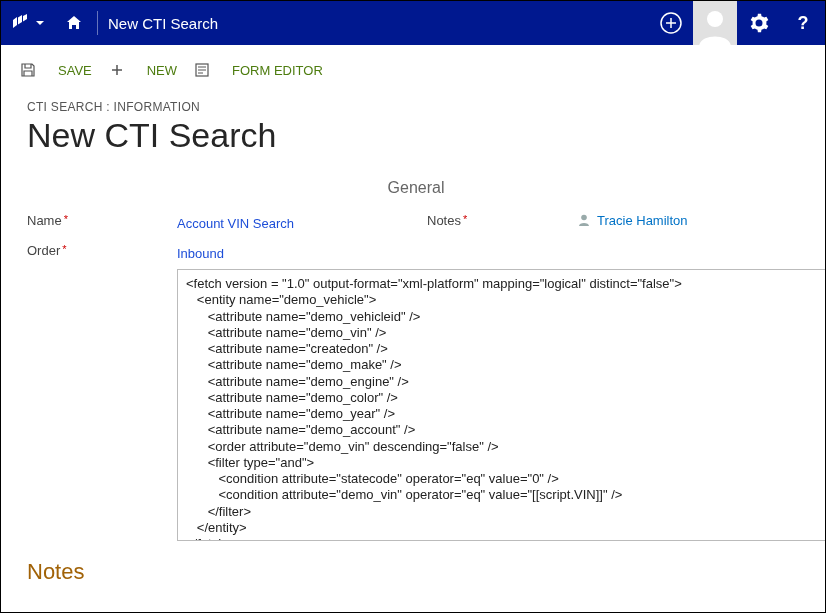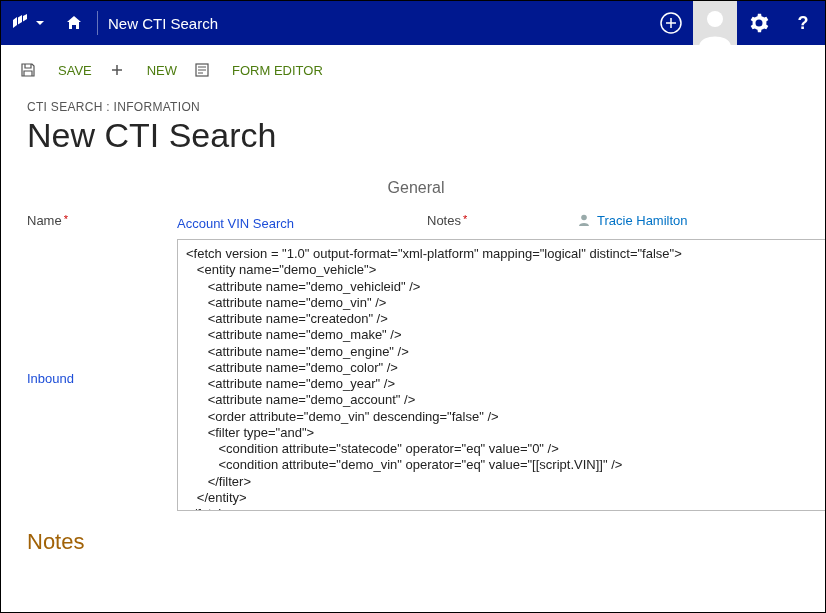--- a/index.html
+++ b/index.html
@@ -146,20 +146,21 @@
     <div class="value">Account VIN Search</div>
     <div class="label"><span>Notes</span><span class="req">*</span></div>
     <div class="owner-cell">
       <svg width="14" height="14" viewBox="0 0 14 14">
           <circle cx="7" cy="4.5" r="2.8" fill="#9aa"></circle>
           <path d="M2 13 C2 9 12 9 12 13 Z" fill="#9aa"></path>
         </svg>
       <span class="owner-link">Tracie Hamilton</span>
     </div>
 
+    <div class="label"><span>Order</span><span class="req">*</span></div>
     <div class="value">Inbound</div>
 
     <div class="fetchxml-box">&lt;fetch version = "1.0" output-format="xml-platform" mapping="logical" distinct="false"&gt;
    &lt;entity name="demo_vehicle"&gt;
       &lt;attribute name="demo_vehicleid" /&gt;
       &lt;attribute name="demo_vin" /&gt;
       &lt;attribute name="createdon" /&gt;
       &lt;attribute name="demo_make" /&gt;
       &lt;attribute name="demo_engine" /&gt;
       &lt;attribute name="demo_color" /&gt;

